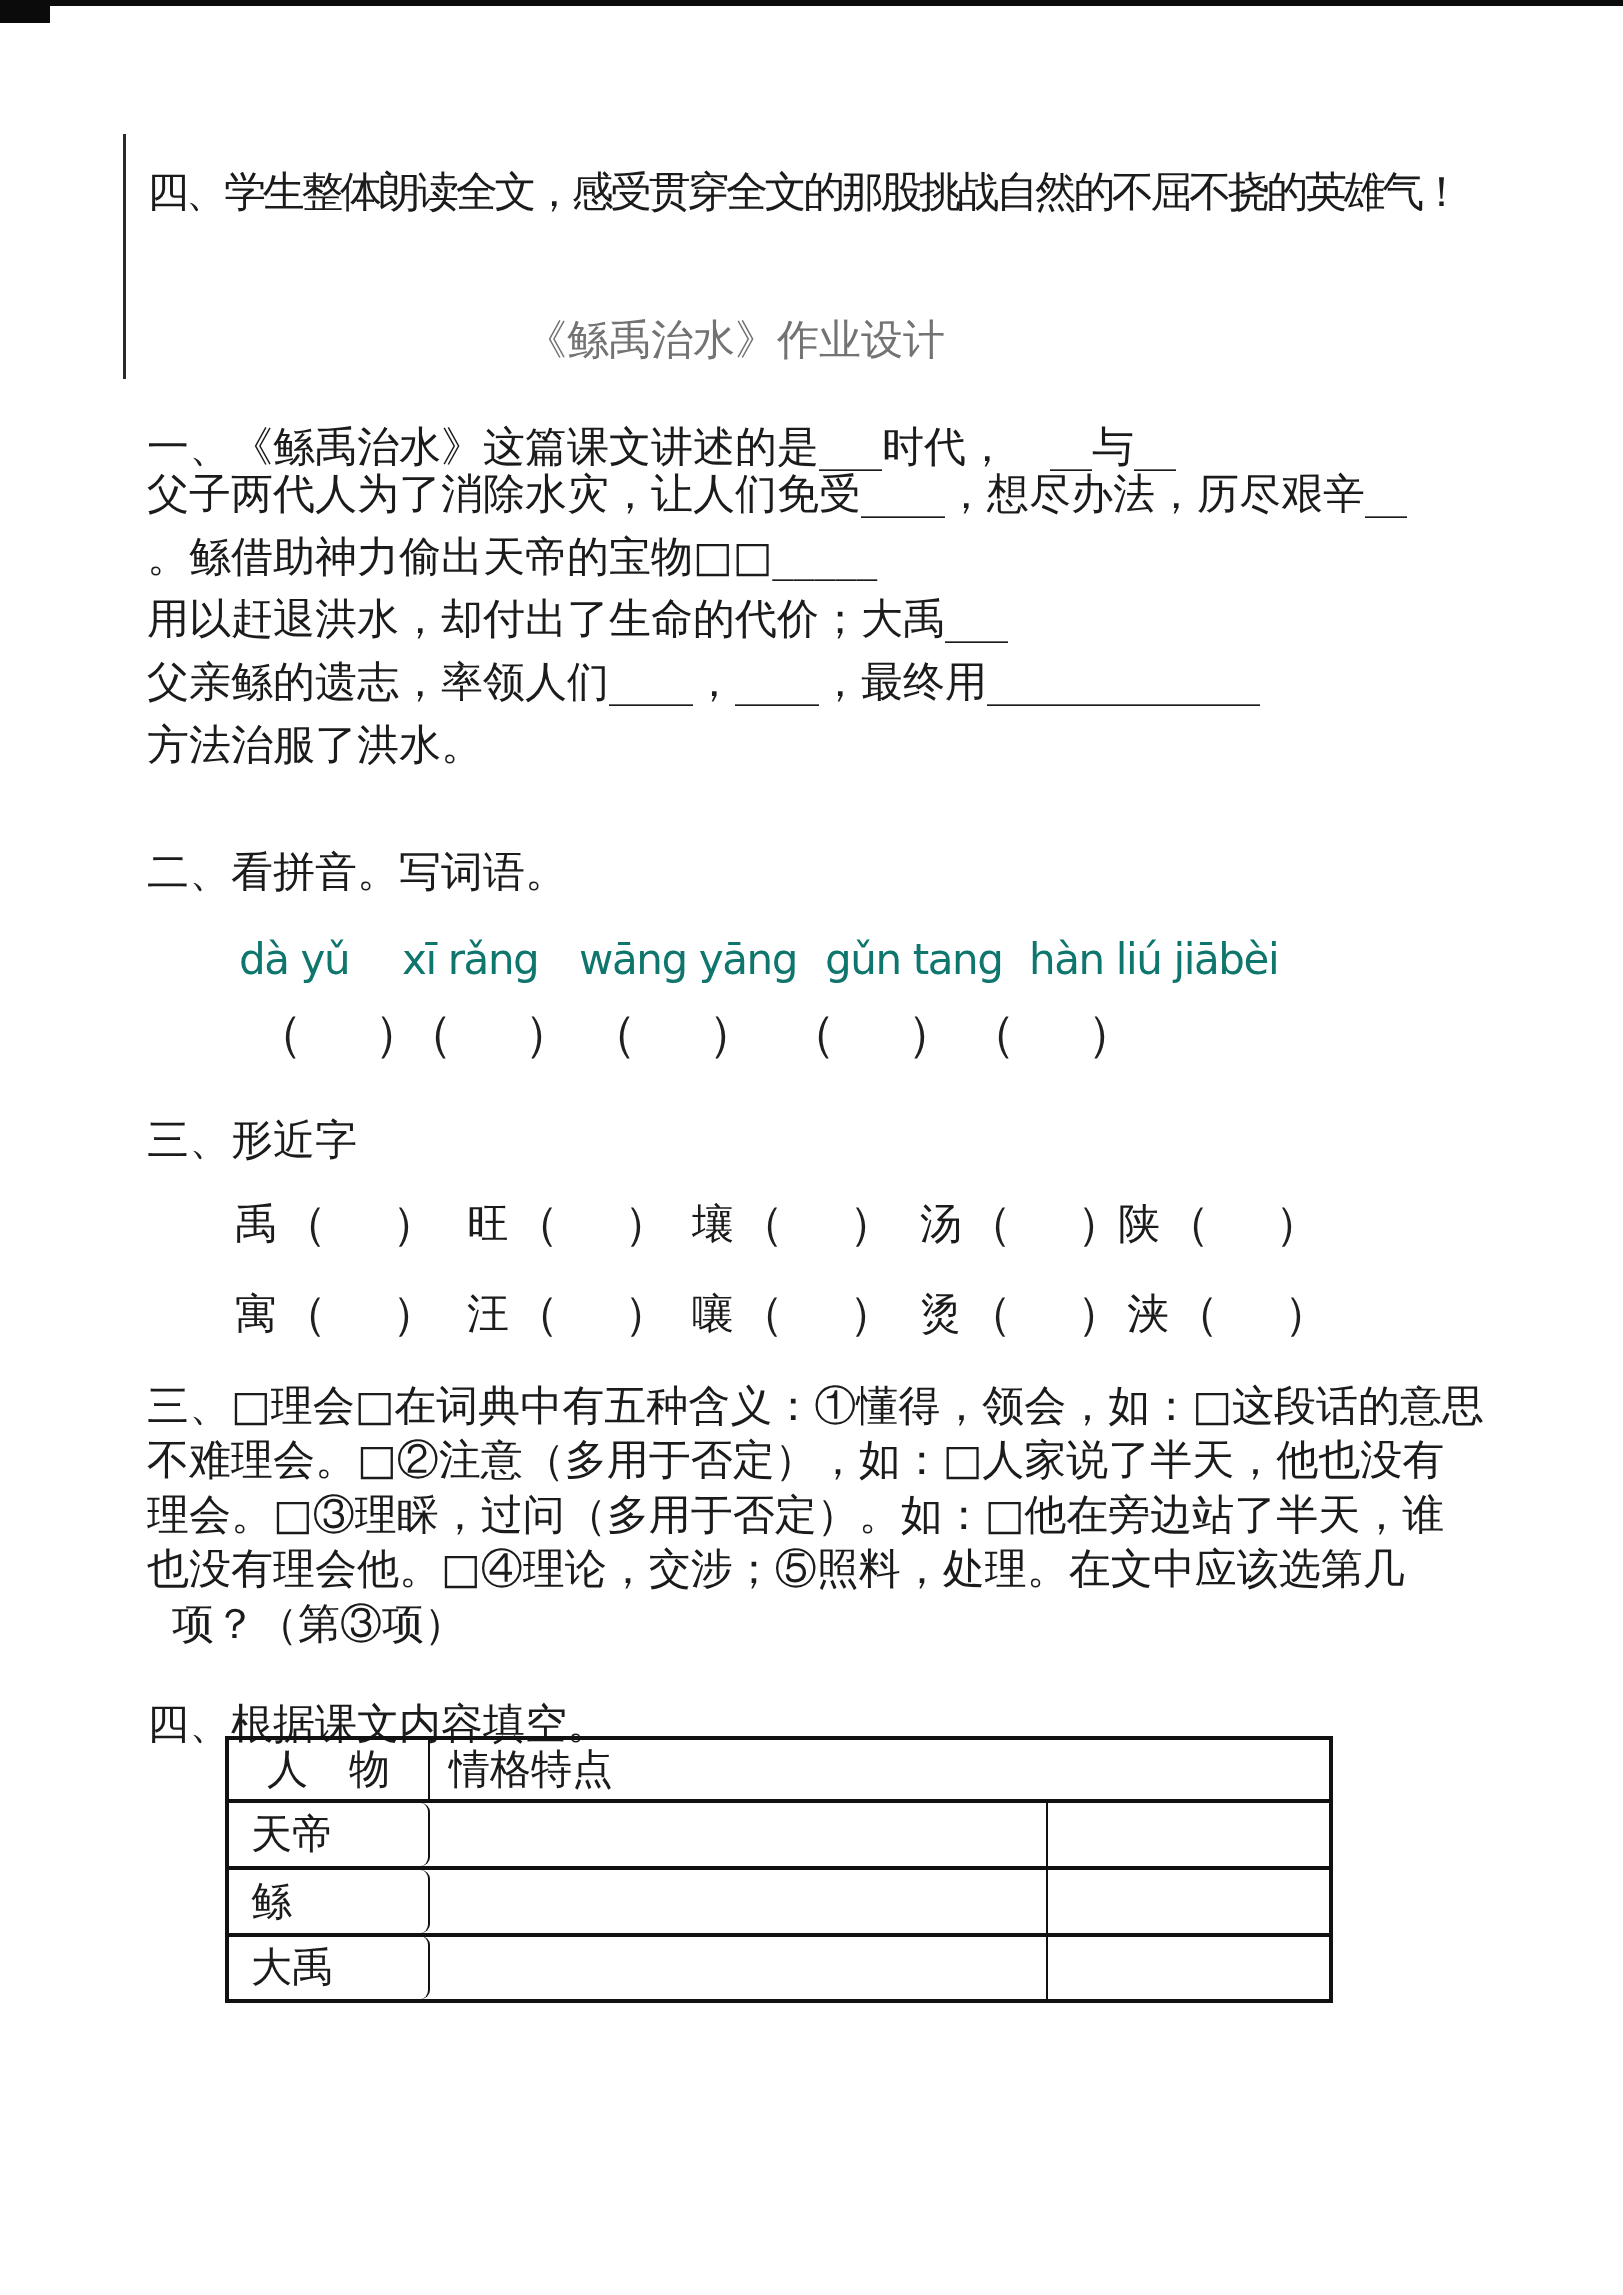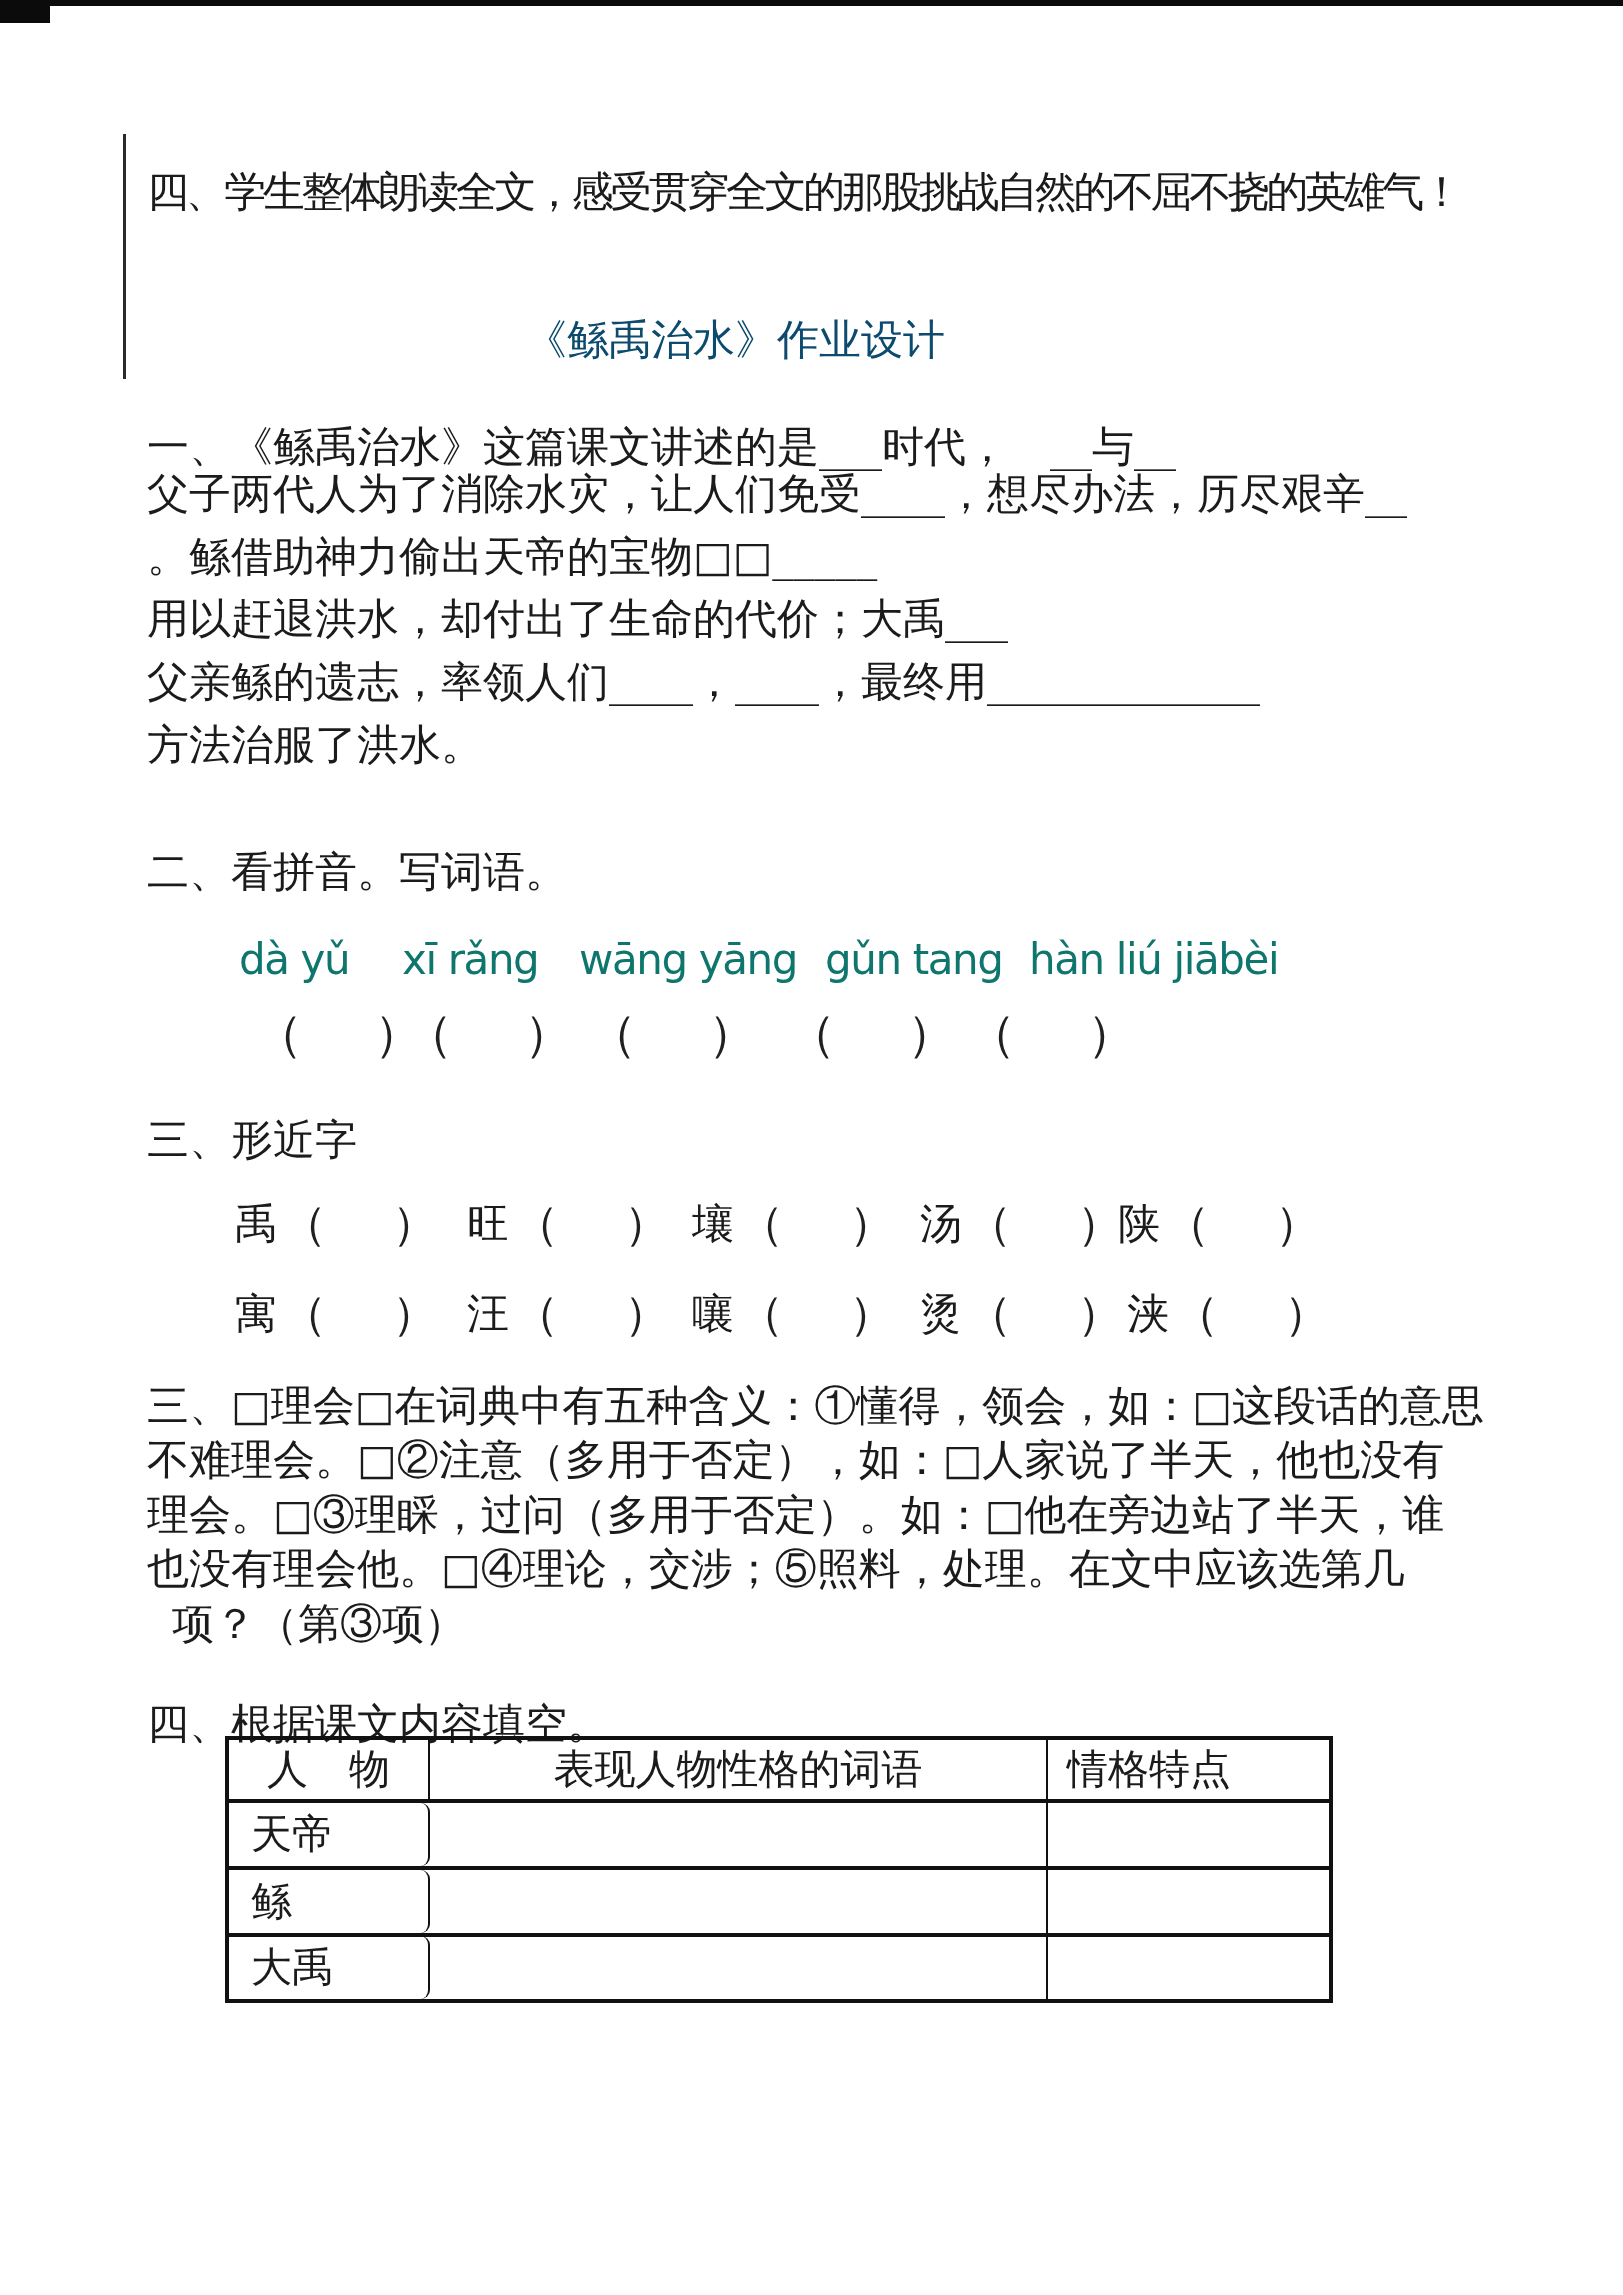--- a/index.html
+++ b/index.html
@@ -42,21 +42,21 @@
     letter-spacing: 0px;
     white-space: nowrap;
     color: #1b1b1b;
   }
   .tline.tight { letter-spacing: -3.4px; }
   .title-line {
     position: absolute;
     left: 525px;
     font-size: 42px;
     white-space: nowrap;
-    color: #0c4a6e;
+    color: #737373;
   }
   
   .pinyin-item {
     position: absolute;
     font-family: "DejaVu Sans", sans-serif;
     font-size: 42px;
     letter-spacing: -1.4px;
     white-space: nowrap;
     color: #0f766e;
   }
@@ -179,21 +179,20 @@
   <div class="tline" style="top:1435px;">不难理会。□②注意（多用于否定），如：□人家说了半天，他也没有</div>
   <div class="tline" style="top:1490px;">理会。□③理睬，过问（多用于否定）。如：□他在旁边站了半天，谁</div>
   <div class="tline" style="top:1544px;">也没有理会他。□④理论，交涉；⑤照料，处理。在文中应该选第几</div>
   <div class="tline" style="top:1599px;margin-left:25px;">项？（第③项）</div>
 
   <div class="tline" style="top:1655px;margin-top:44px;">四、根据课文内容填空。</div>
 
   <div class="fill-table">
     <div class="row hrow" style="top:0; height:63px;">
       <div class="cell c1">人　物</div>
-      <div class="cell c2">表现人物性格的词语</div>
       <div class="cell c3">情格特点</div>
     </div>
     <div class="row hrow" style="top:63px; height:67px;">
       <div class="cell c1 body-label">天帝</div>
       <div class="cell c2"></div>
       <div class="cell c3"></div>
     </div>
     <div class="row hrow" style="top:130px; height:67px;">
       <div class="cell c1 body-label">鲧</div>
       <div class="cell c2"></div>

